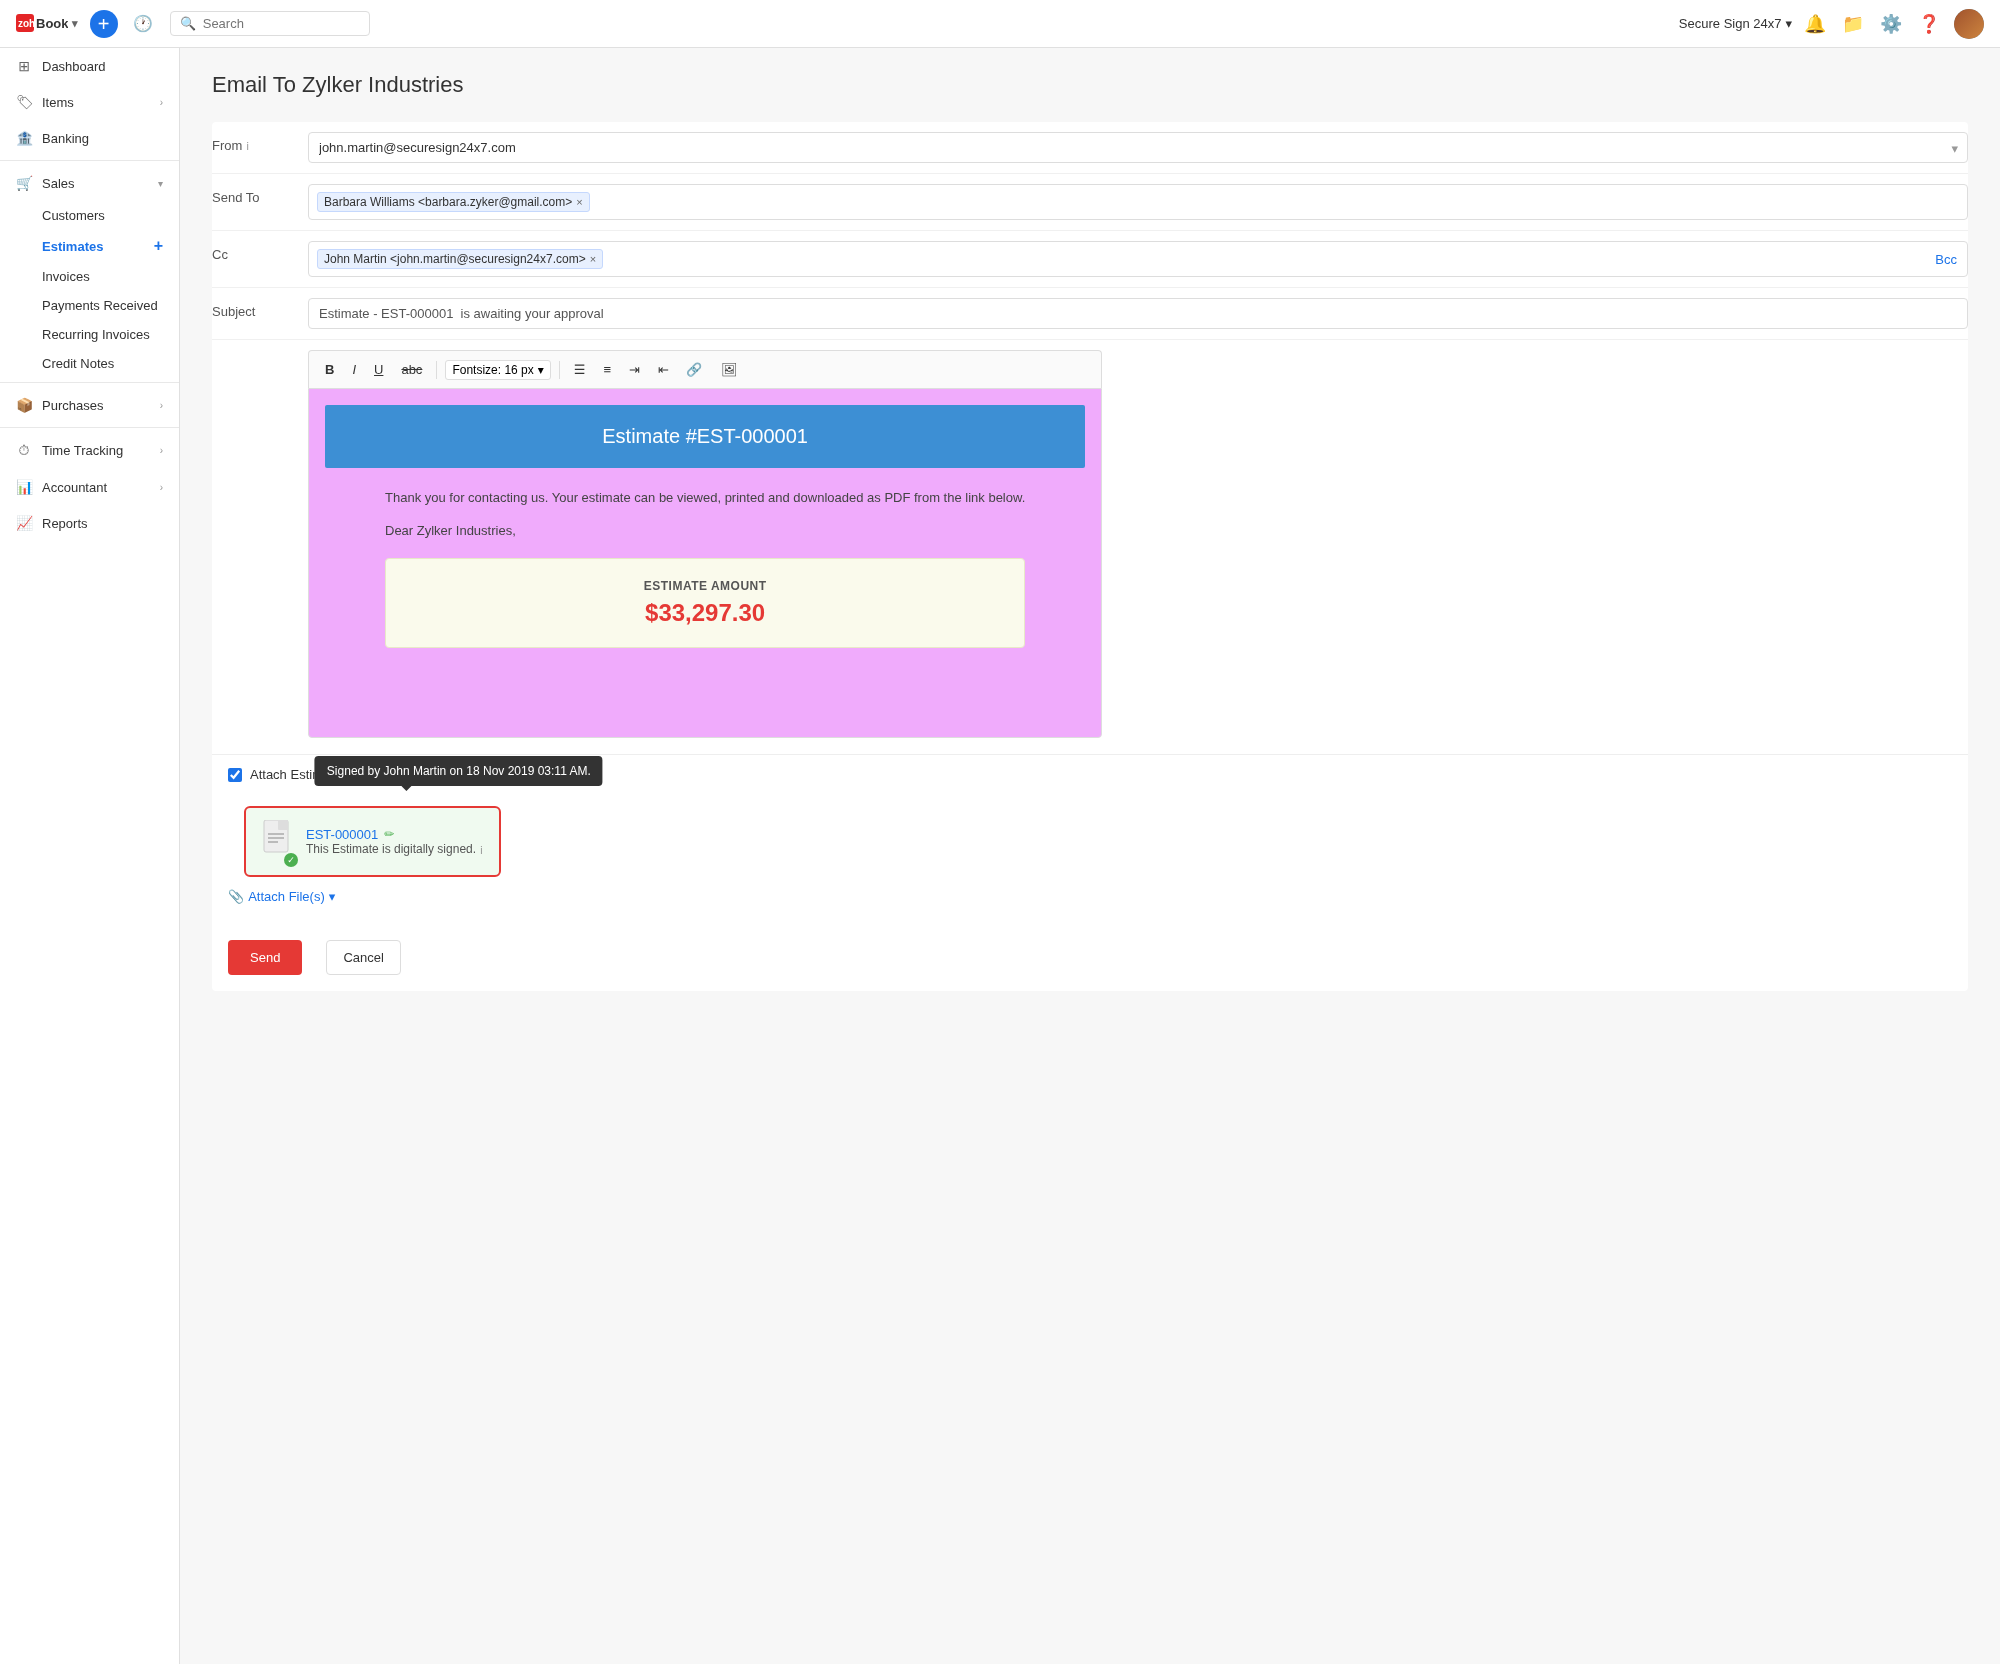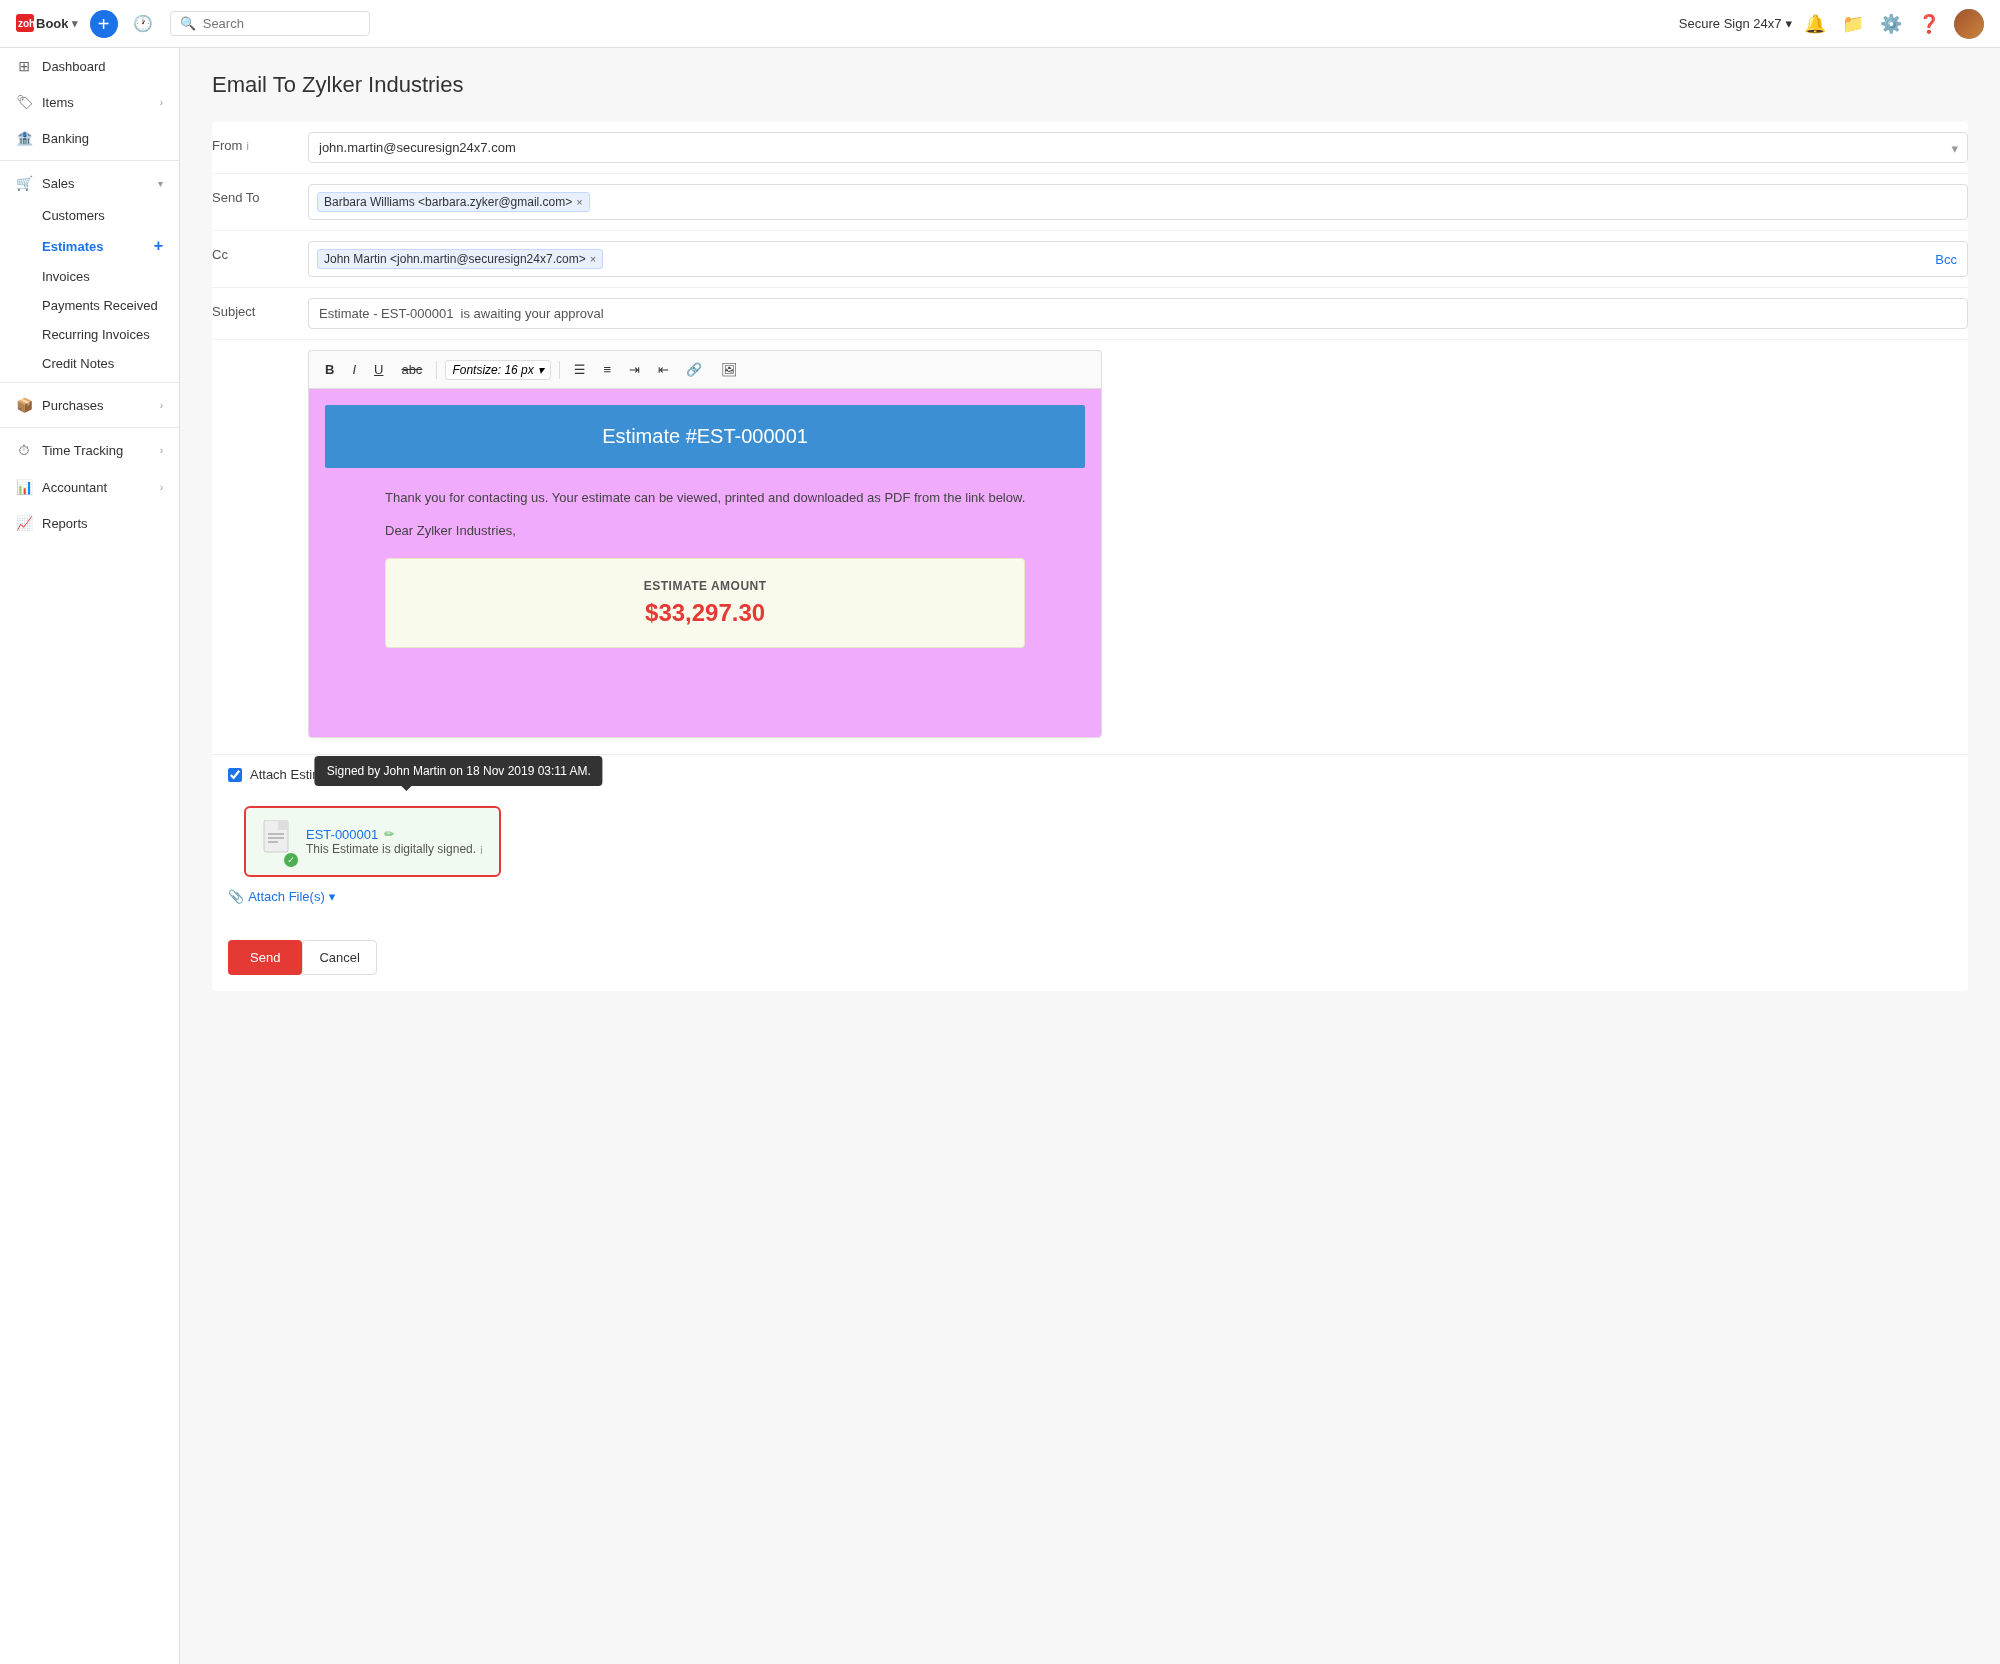--- a/index.html
+++ b/index.html
@@ -70,21 +70,21 @@
     .text-input { width: 100%; border: 1px solid #ddd; border-radius: 4px; padding: 7px 10px; font-size: 13px; color: #555; outline: none; }
 
     
     .editor-toolbar {
       display: flex; align-items: center; gap: 6px; padding: 8px 10px;
       border: 1px solid #ddd; border-radius: 4px 4px 0 0; background: #fafafa;
       border-bottom: none;
     }
     .toolbar-btn { padding: 3px 6px; cursor: pointer; color: #333; font-size: 13px; border: none; background: transparent; border-radius: 3px; }
     .toolbar-divider { width: 1px; height: 18px; background: #ddd; margin: 0 2px; }
-    .fontsize-select { border: 1px solid #ddd; border-radius: 3px; padding: 2px 6px; font-size: 12px; cursor: pointer; background: #fff; display: flex; align-items: center; gap: 4px; font-style: italic; }
+    .fontsize-select { border: 1px solid #ddd; border-radius: 3px; padding: 2px 6px; font-size: 12px; cursor: pointer; background: #fff; display: flex; align-items: center; gap: 4px; }
 
     
     .email-body {
       border: 1px solid #ddd; border-radius: 0 0 4px 4px; padding: 16px; background: #f0abfc; min-height: 350px;
     }
     .email-header-bar {
       background: #3d8fd4; color: #fff; text-align: center; padding: 20px;
       font-size: 20px; font-weight: 500; border-radius: 2px; margin-bottom: 20px;
     }
     .email-body-text { font-size: 13px; color: #444; line-height: 1.6; padding: 0 60px; }
@@ -121,21 +121,21 @@
       content: ''; position: absolute; top: 100%; left: 30%; border: 5px solid transparent;
       border-top-color: #333;
     }
     .pencil-icon { color: #4caf50; font-size: 12px; cursor: pointer; }
 
     
     .attach-files { margin: 12px 16px; }
     .attach-files-btn { color: #1c73e8; font-size: 13px; cursor: pointer; display: flex; align-items: center; gap: 4px; }
 
     
-    .action-buttons { display: flex; gap: 0; margin-top: 20px; padding: 16px; }
+    .action-buttons { display: flex; gap: 24px; margin-top: 20px; padding: 16px; }
     .btn-send { background: #e53935; color: #fff; border: none; border-radius: 4px; padding: 9px 22px; font-size: 13px; cursor: pointer; font-weight: 500; }
     .btn-cancel { background: #fff; color: #333; border: 1px solid #ddd; border-radius: 4px; padding: 9px 16px; font-size: 13px; cursor: pointer; }
 
     .help-icon { font-size: 11px; color: #999; cursor: pointer; }
     .bcc-link { color: #1c73e8; font-size: 13px; cursor: pointer; margin-left: auto; text-align: right; }
   </style>
 </head>
 <body>
 
 <div class="topnav">

